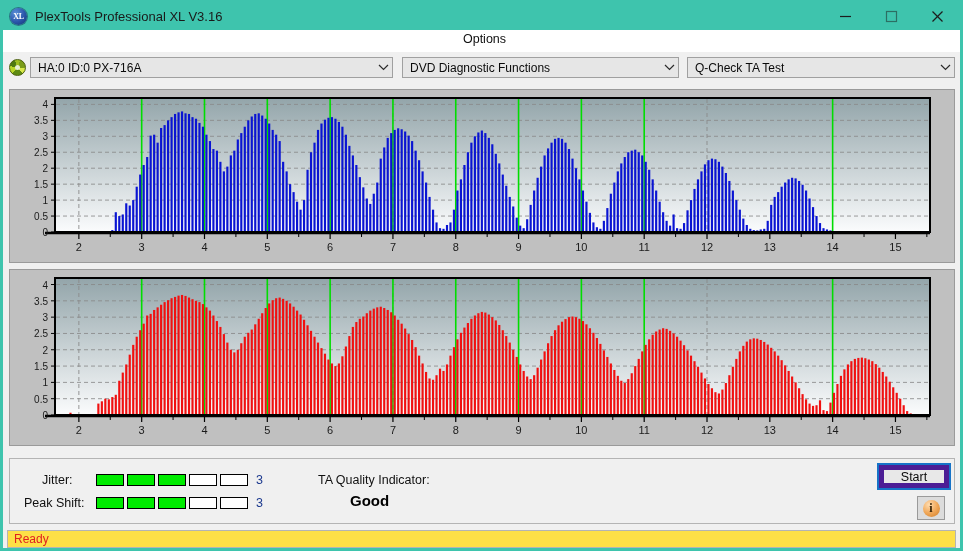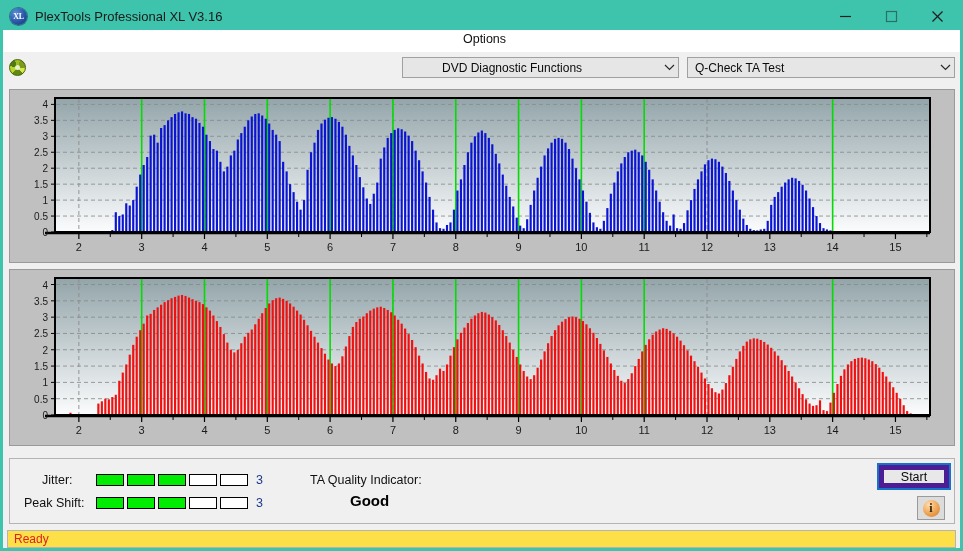--- a/index.html
+++ b/index.html
@@ -124,21 +124,21 @@
   }
   #drive-icon::after {
     content: "";
     position: absolute;
     left: 5px; top: 5px;
     width: 5px; height: 5px;
     border-radius: 50%;
     background: #e8f0d0;
   }
   #combo-drive  { left: 27px;  width: 363px; }
-  #combo-func   { left: 399px; width: 277px; padding-left: 32px; }
+  #combo-func   { left: 399px; width: 277px; }
   #combo-test   { left: 684px; width: 268px; }
 
   
   .chart-panel {
     position: absolute;
     background: #c0c0c0;
     border: 1px solid #9a9a9a;
     box-sizing: border-box;
   }
   #panel-top    { left: 6px; top: 86px;  width: 946px; height: 174px; }
@@ -179,21 +179,21 @@
   .gauge-num {
     position: absolute;
     font-size: 12.5px;
     color: #1d3a8f;
   }
   #num-jitter    { left: 246px; top: 14px; }
   #num-peakshift { left: 246px; top: 37px; }
 
   #ta-label {
     position: absolute;
-    left: 300px; top: 14px;
+    left: 308px; top: 14px;
     font-size: 12.5px;
     color: #101010;
     white-space: nowrap;
   }
   #ta-value {
     position: absolute;
     left: 340px; top: 33px;
     font-size: 15px;
     font-weight: bold;
     color: #000000;
@@ -286,20 +286,28 @@
   </div>
 
   <div id="menubar">
     <div class="menu-item">Options</div>
     <div class="menu-item">Help</div>
   </div>
 
   <div id="toolbar">
     <div id="drive-icon"></div>
 
+    <div class="combo" id="combo-drive">
+      <span class="combo-text">HA:0 ID:0  PX-716A</span>
+      <span class="chev">
+        <svg width="11" height="7" viewBox="0 0 11 7">
+            <polyline points="1,1 5.5,5.5 10,1" fill="none" stroke="#2b2b2b" stroke-width="1.2"></polyline>
+          </svg>
+      </span>
+    </div>
 
     <div class="combo" id="combo-func">
       <span class="combo-text">DVD Diagnostic Functions</span>
       <span class="chev">
         <svg width="11" height="7" viewBox="0 0 11 7">
             <polyline points="1,1 5.5,5.5 10,1" fill="none" stroke="#2b2b2b" stroke-width="1.2"></polyline>
           </svg>
       </span>
     </div>
 

